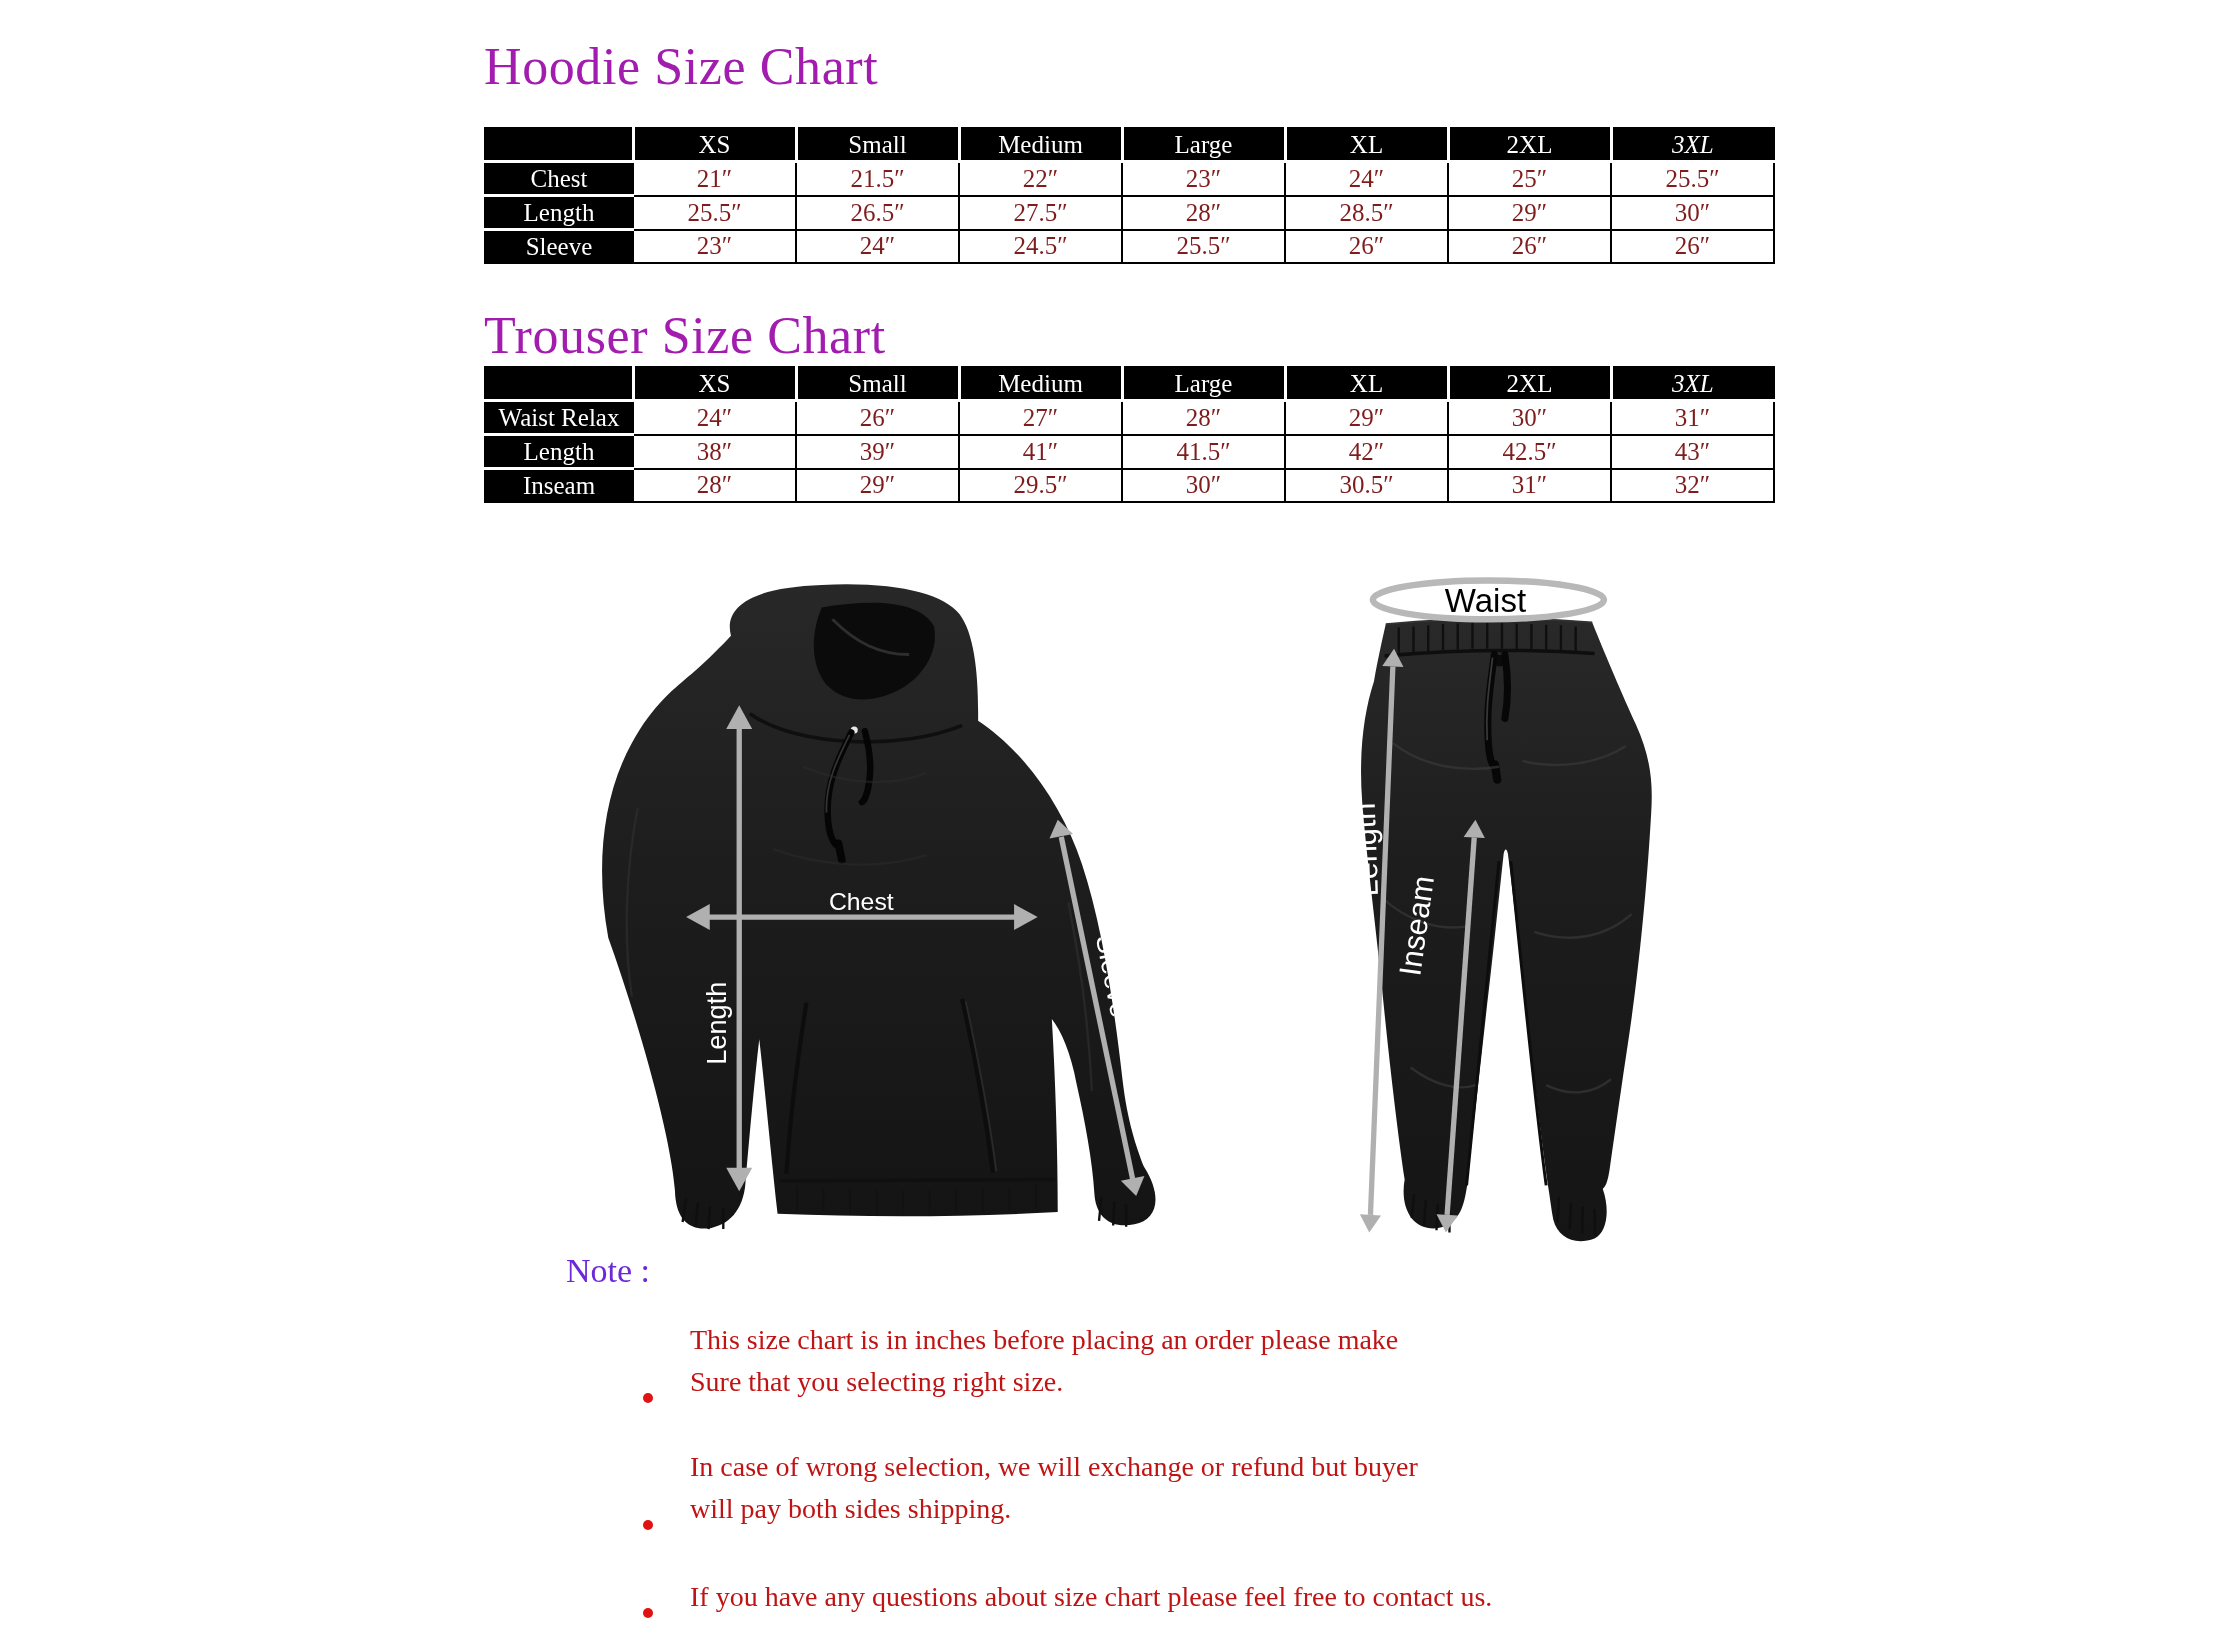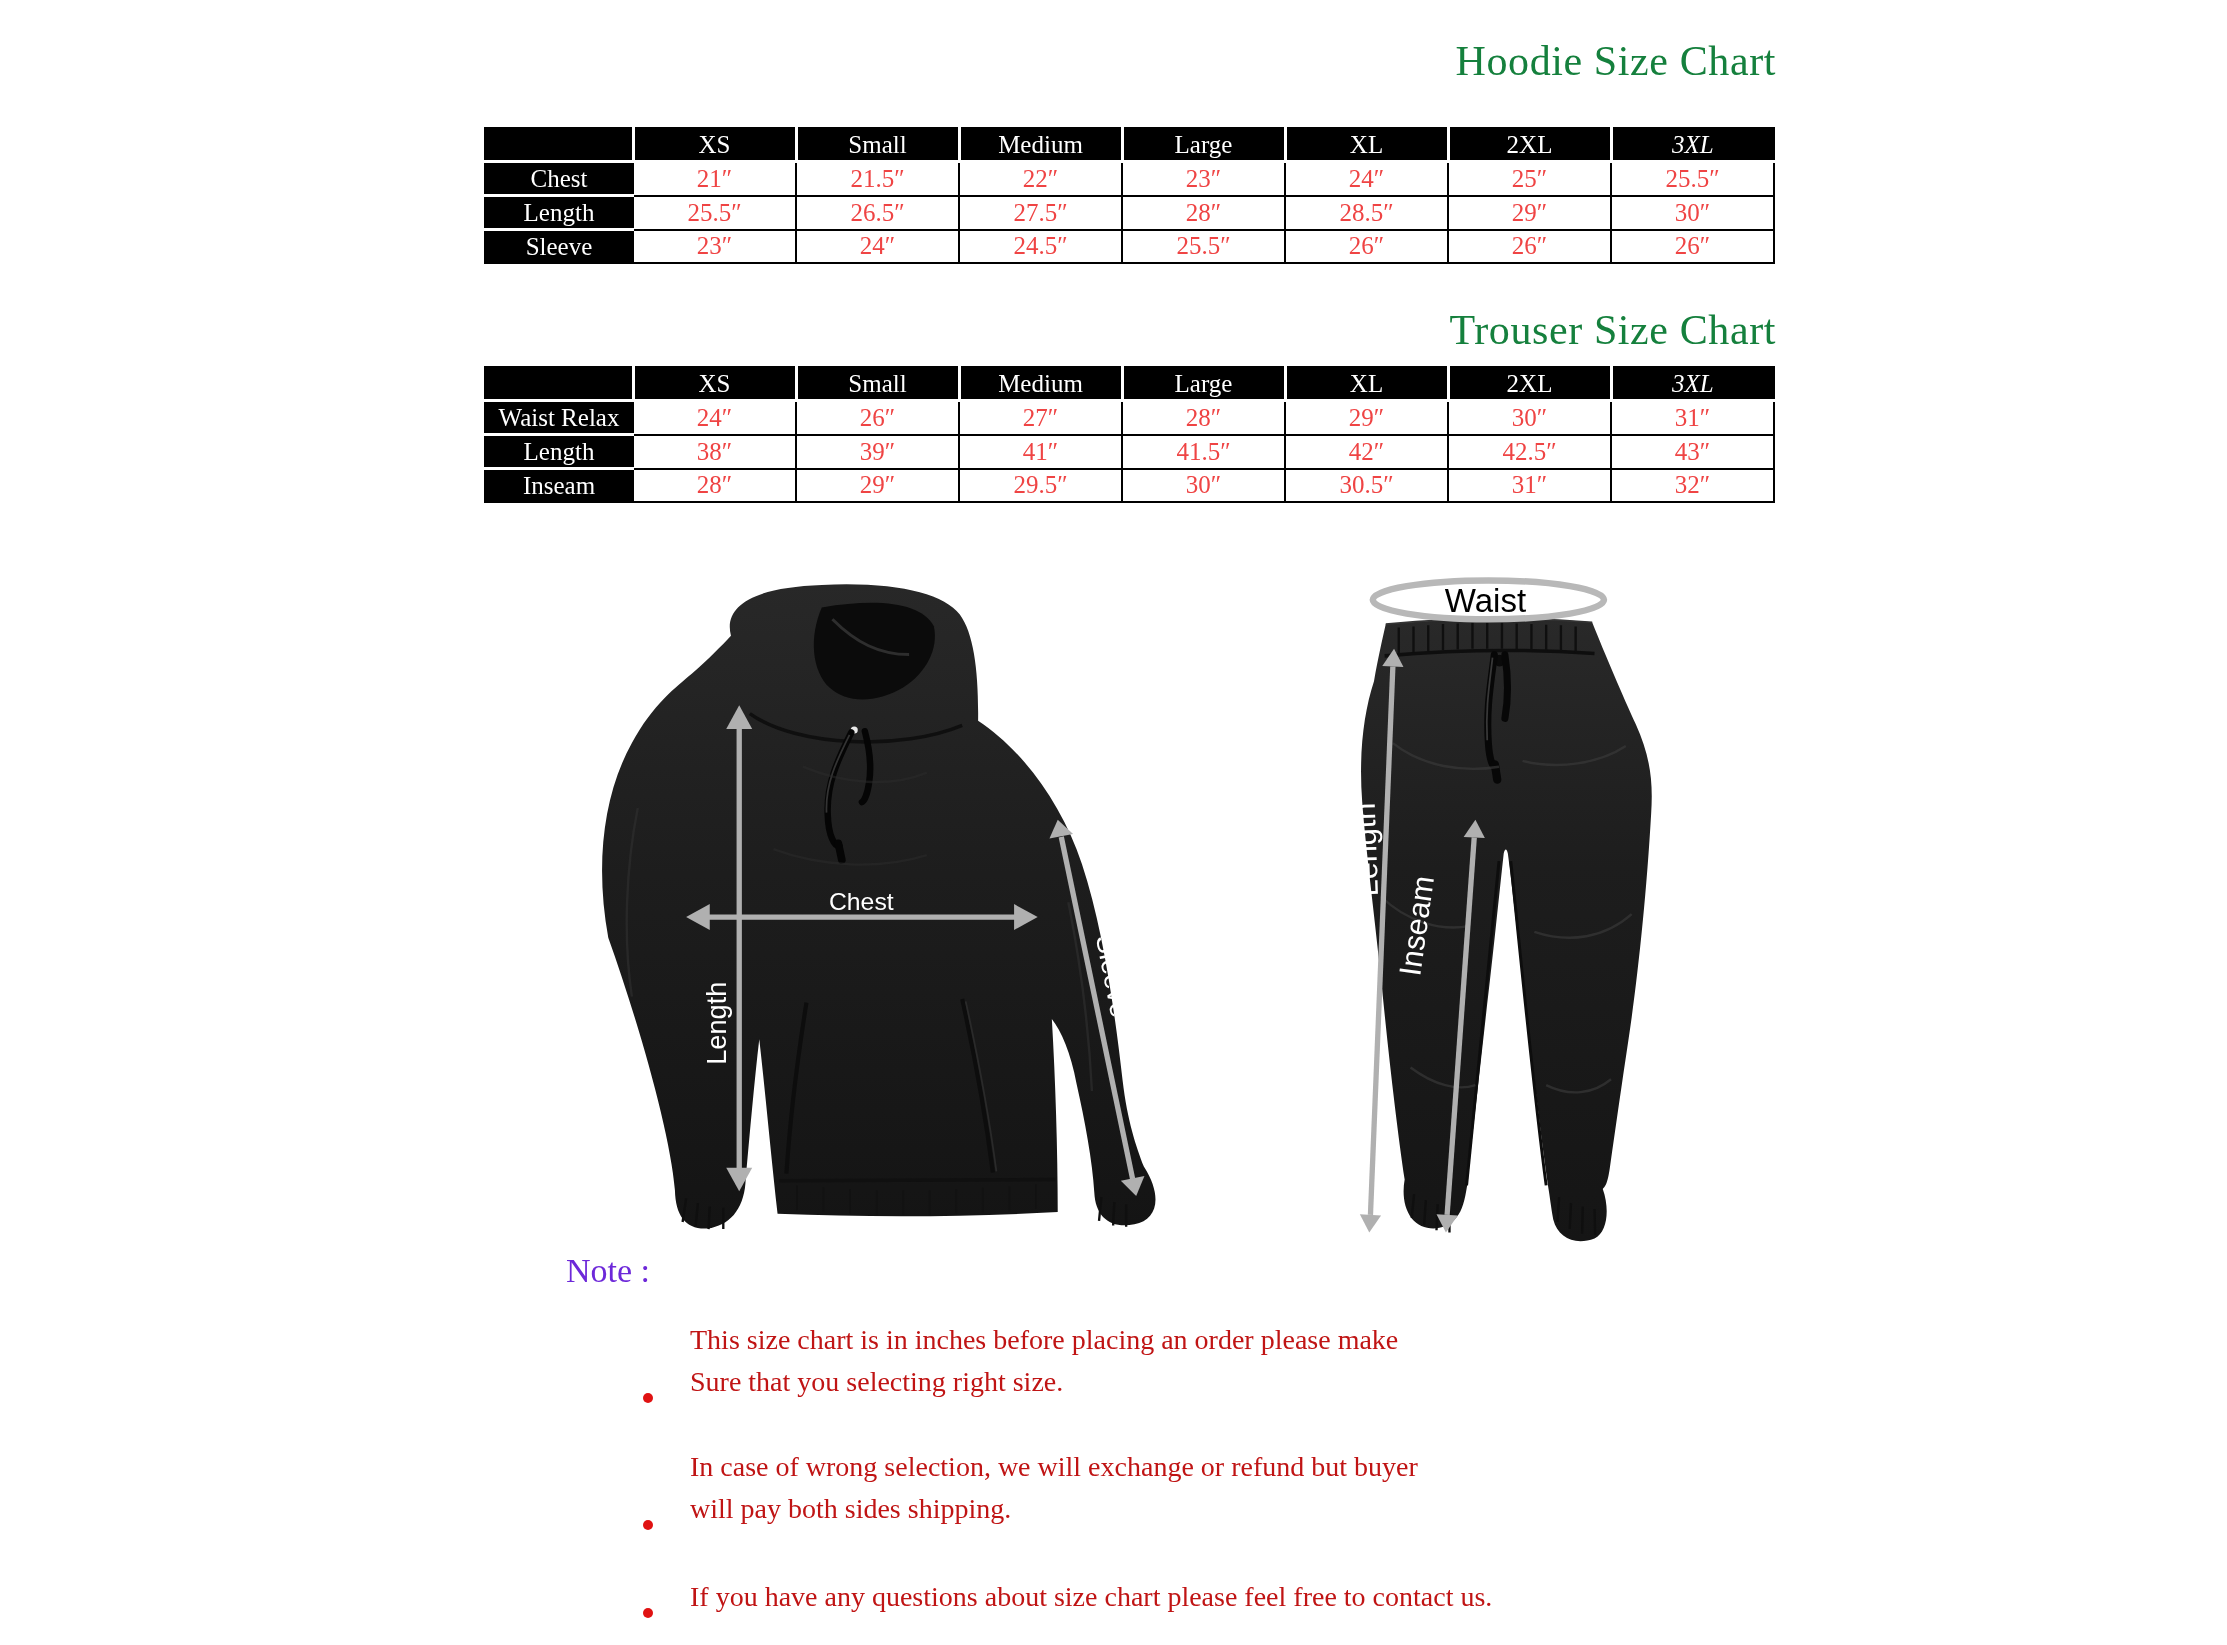--- a/index.html
+++ b/index.html
@@ -1,35 +1,35 @@
 <!DOCTYPE html>
 <html style="font-size:9.4px"><head>
 <meta charset="utf-8">
 <style>
   html,body{margin:0;padding:0;background:#ffffff;}
   .canvas{position:relative;width:2227px;height:1646px;background:#ffffff;overflow:hidden;
           font-family:"Liberation Serif","DejaVu Serif",serif;}
-  .chart-title{position:absolute;left:484px;width:1292px;text-align:right;
-               font-size:42px;color:#15803d;letter-spacing:0.6px;white-space:nowrap;}
+  .chart-title{position:absolute;left:484px;width:1292px;text-align:left;
+               font-size:52px;color:#a21caf;letter-spacing:0.6px;white-space:nowrap;}
   #hoodie-title{top:37px;}
   #trouser-title{top:306px;}
 
   table.size-table{position:absolute;left:484px;width:1180px;border-collapse:collapse;
                    table-layout:fixed;background:#000;}
   #hoodie-table{top:127px;}
   #trouser-table{top:366px;}
   .size-table col.c-label{width:148px;}
   .size-table col.c-size{width:163px;}
   .size-table th,.size-table td{height:31px;padding:0;text-align:center;vertical-align:middle;
                    font-weight:normal;font-size:25px;border:2.4px solid #000;}
   .size-table thead th{background:#000;color:#fff;border-right:3px solid #fff;border-bottom:3px solid #fff;}
   .size-table thead th:last-child{border-right:2.4px solid #000;font-style:italic;}
   .size-table tbody th{background:#000;color:#fff;border-bottom:3px solid #fff;}
   .size-table tbody tr:last-child th{border-bottom:2.4px solid #000;}
-  .size-table td{background:#fff;color:#ef4444;}
+  .size-table td{background:#fff;color:#7f1d1d;}
 
   .diagram{position:absolute;}
   #hoodie-svg{left:549px;top:572px;}
   #trouser-svg{left:1328px;top:566px;}
   .garment-label{font-family:"Liberation Sans","DejaVu Sans",sans-serif;}
 
   .note-heading{position:absolute;left:566px;top:1252px;font-size:34px;color:#6d28d9;white-space:nowrap;}
   .bullet-row{position:absolute;left:643px;display:flex;align-items:flex-end;}
   #bullet-row-1{top:1319px;}
   #bullet-row-2{top:1446px;}

